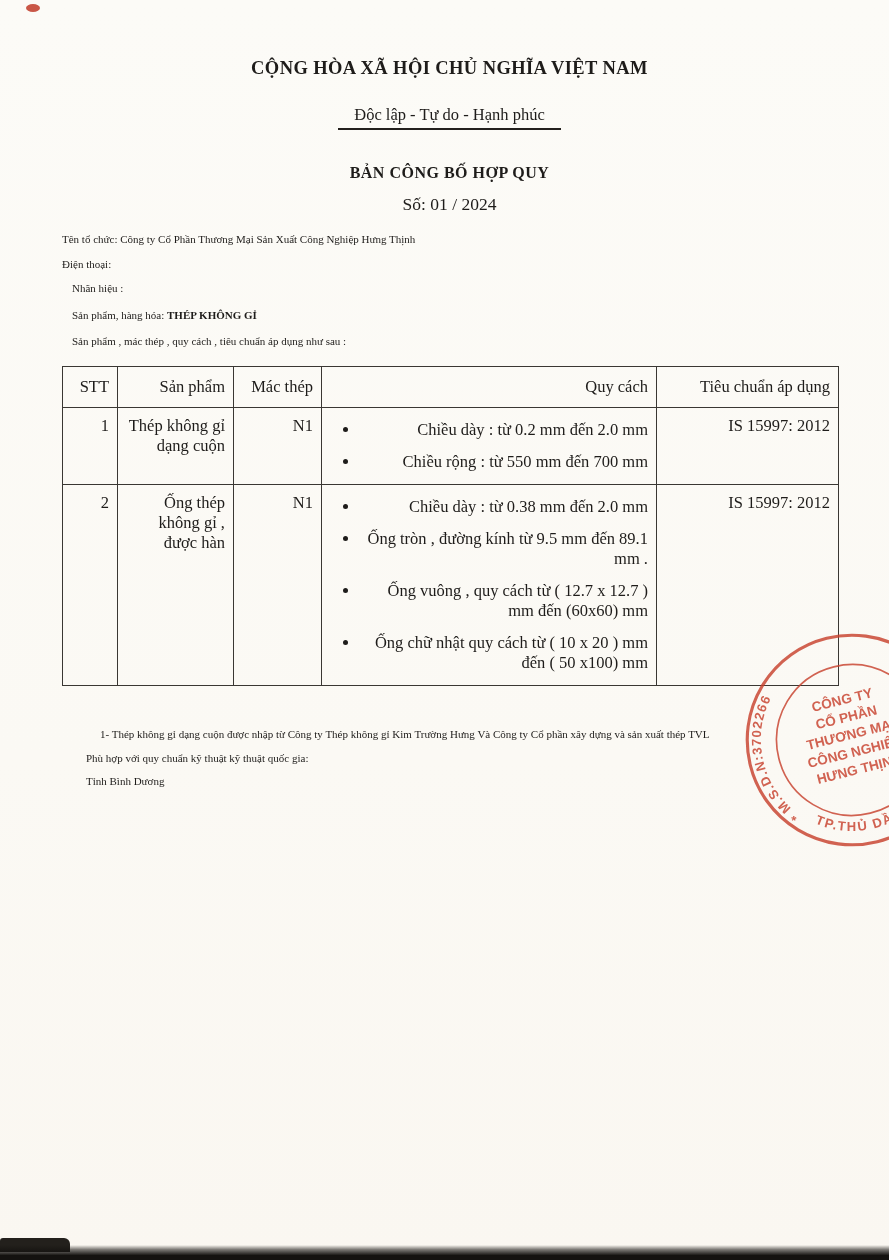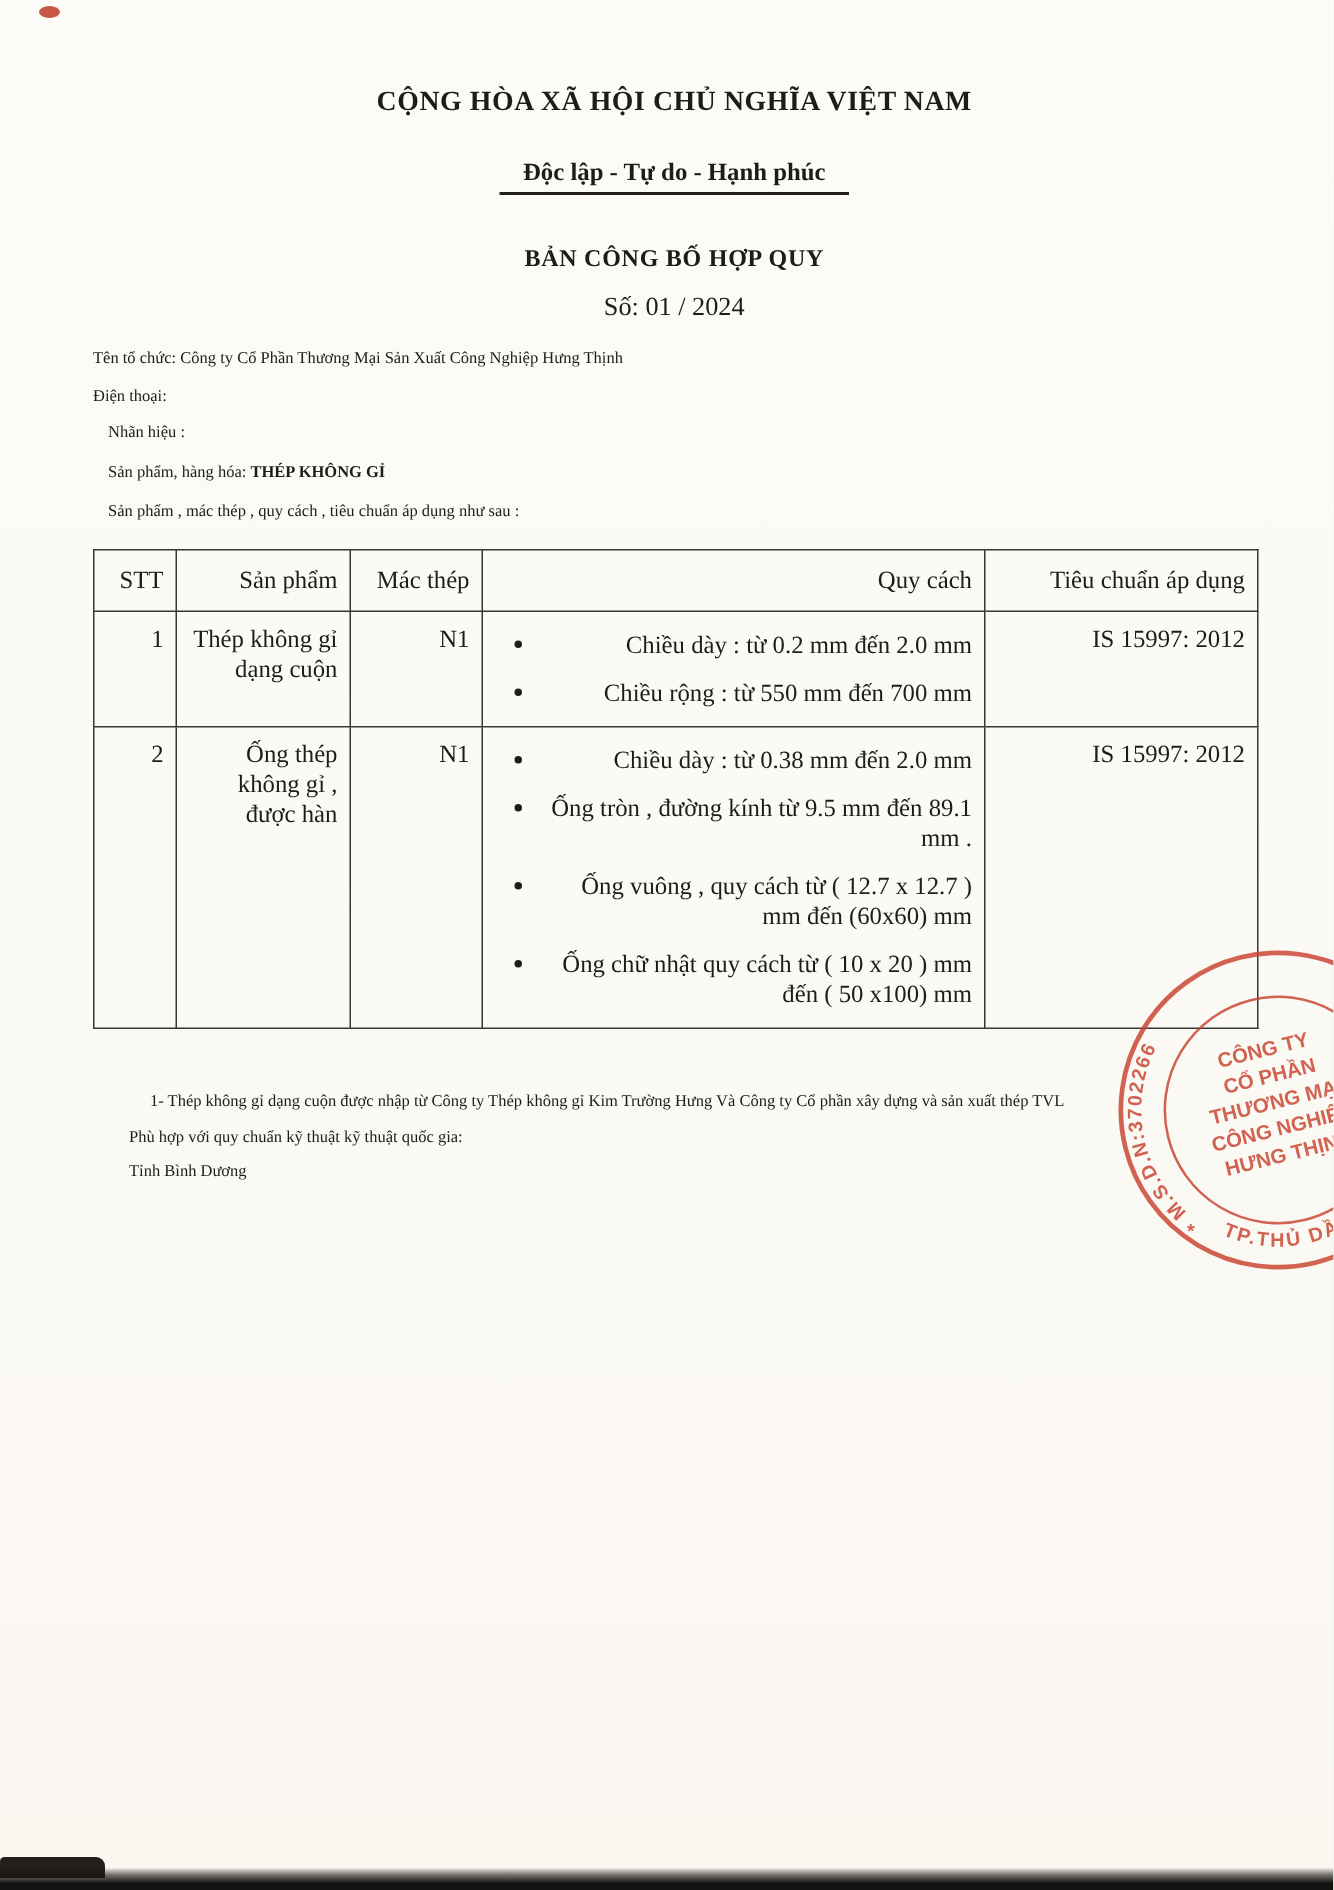--- a/index.html
+++ b/index.html
@@ -16,21 +16,21 @@
     background:linear-gradient(180deg,#fcfbf7 0%,#fbf9f4 60%,#faf7f1 100%);
     overflow:hidden;
   }
   .content{
     position:absolute;left:62px;right:52px;top:58px;
   }
   
   .nat-header{text-align:center;}
   .nat-title{font-weight:bold;font-size:18.5px;letter-spacing:.4px;}
   .nat-motto{
-    display:inline-block;font-weight:bold;font-size:16.5px;
+    display:inline-block;font-weight:normal;font-size:16.5px;
     border-bottom:2px solid #23201d;padding:4px 16px 3px 16px;margin-top:4px;
   }
   .doc-title{text-align:center;font-weight:bold;font-size:16px;margin-top:34px;letter-spacing:.5px;}
   .doc-number{text-align:center;font-size:17.5px;margin-top:12px;}
 
   .para{font-size:11px;line-height:1.5;margin:0;}
   .p-org{margin-top:16px;}
   .p-addr{margin-top:4px;}
   .p-phone{margin-top:8px;}
   .p-product{margin-top:10px;padding-left:10px;}

